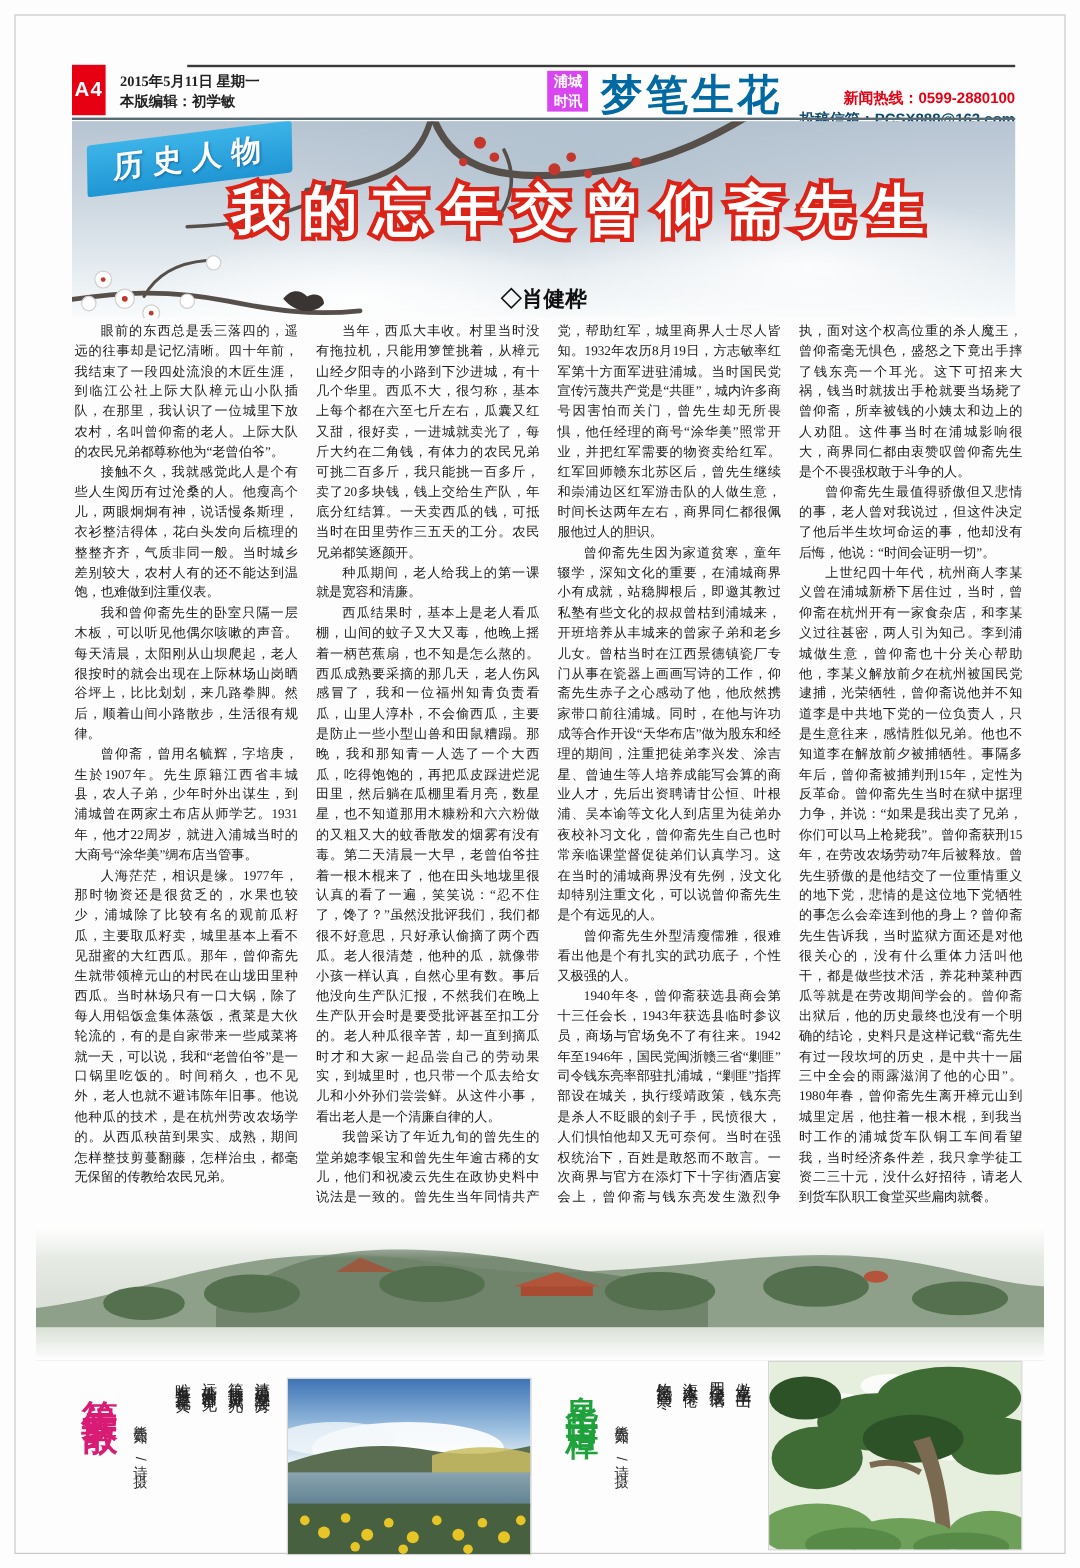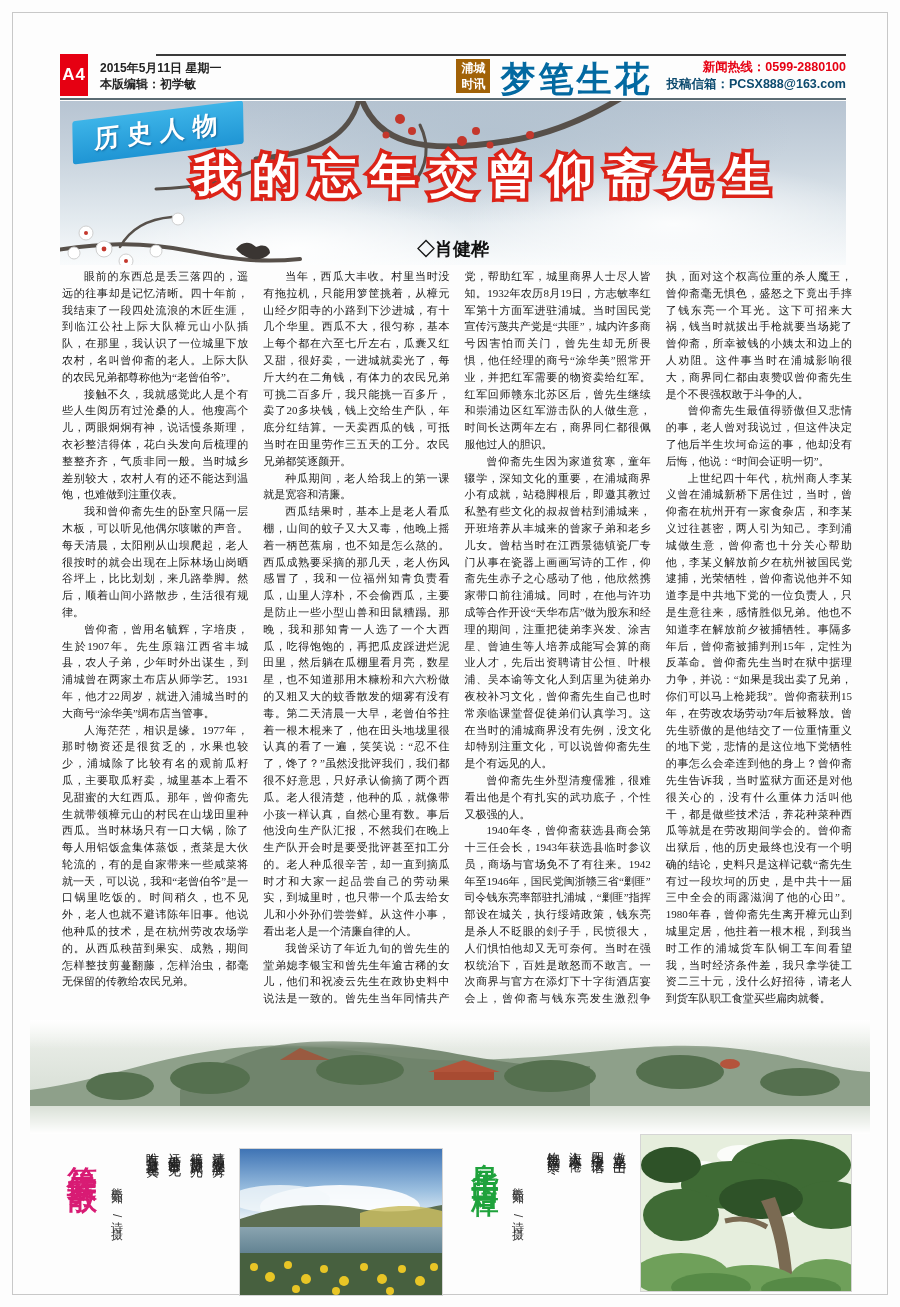--- a/index.html
+++ b/index.html
@@ -8,27 +8,27 @@
   #page-frame { position:absolute; left:12px; top:12px; right:12px; bottom:12px; border:1px solid #c8c8c8; }
 
   
   .hdr { position:absolute; left:60px; top:54px; width:786px; height:44px; }
   .hdr-topline { position:absolute; left:96px; right:0; top:0; border-top:2px solid #3a3a3a; }
   .hdr-botline { position:absolute; left:0; right:0; bottom:-2px; border-top:2px solid #5a6a72; }
   .hdr-row { position:relative; display:flex; align-items:stretch; height:100%; }
   .a4box { width:28px; height:42px; background:#e60012; color:#fff; font-weight:bold;
            display:flex; align-items:center; justify-content:center; font-size:17px; letter-spacing:1px; }
   .a4box::first-letter { font-size:30px; }
-  .dateblk { margin-left:12px; padding-top:6px; font-size:12px; font-weight:bold; color:#222; line-height:16px; }
+  .dateblk { margin-left:12px; padding-top:6px; font-size:12px; font-weight:bold; color:#222; line-height:16px;font-family:Liberation Serif, serif; }
   .hdr-spacer { flex:1; }
-  .badge { margin-top:5px; width:34px; height:34px; background:#a16207; color:#fff; font-size:12px; font-weight:bold;
+  .badge { margin-top:5px; width:34px; height:34px; background:#d946ef; color:#fff; font-size:12px; font-weight:bold;
            line-height:16px; text-align:center; padding-top:1px; }
   .masthead { margin:2px 14px 0 10px; font-size:35px; font-weight:bold; color:#0369a1; letter-spacing:3px;
               font-family:"Liberation Sans", sans-serif; }
-  .contactblk { padding-top:5px; text-align:right; font-size:12.5px; font-weight:bold; line-height:17px; }
+  .contactblk { padding-top:20px; text-align:right; font-size:12.5px; font-weight:bold; line-height:17px; }
   .contactblk .hot { color:#e60012; }
   .contactblk .mail { color:#0c4a6e; }
 
   
   .banner { position:absolute; left:60px; top:101px; width:786px; height:164px; overflow:hidden;
             background:
               radial-gradient(ellipse 300px 90px at 78% 75%, rgba(255,255,255,.85), rgba(255,255,255,0) 70%),
               radial-gradient(ellipse 260px 80px at 30% 90%, rgba(255,255,255,.9), rgba(255,255,255,0) 70%),
               radial-gradient(ellipse 400px 120px at 55% 20%, rgba(176,192,206,.8), rgba(176,192,206,0) 75%),
               linear-gradient(180deg,#b7c4d2 0%,#c9d4de 35%,#e3eaef 72%,#f9fbfc 100%); }

